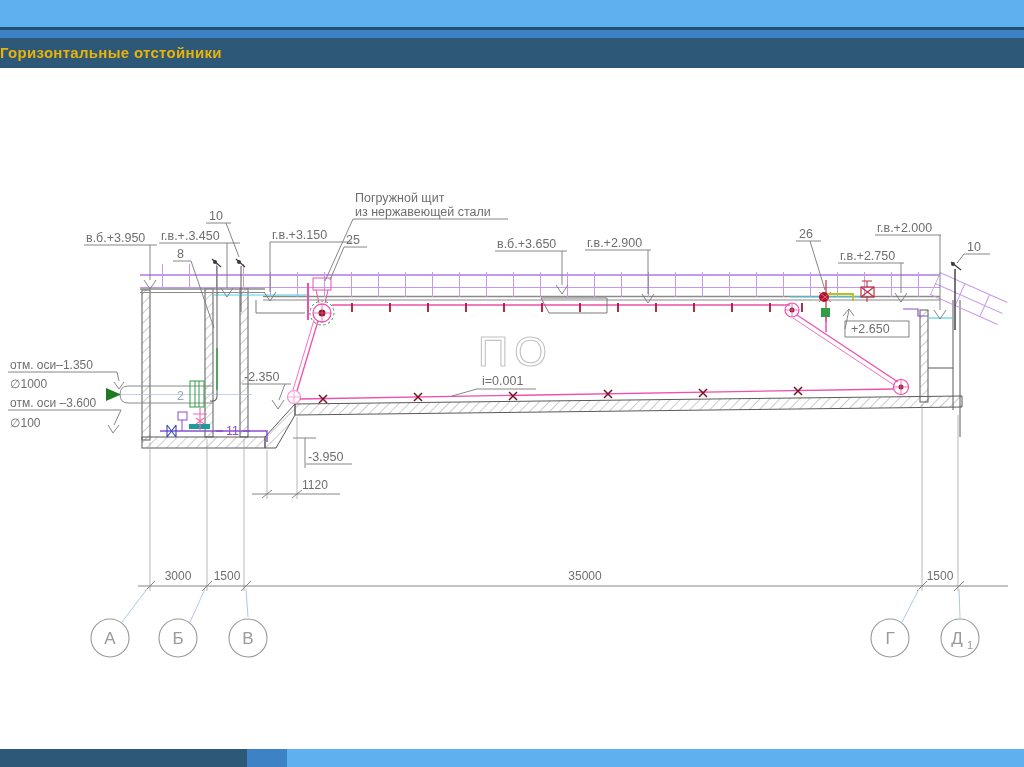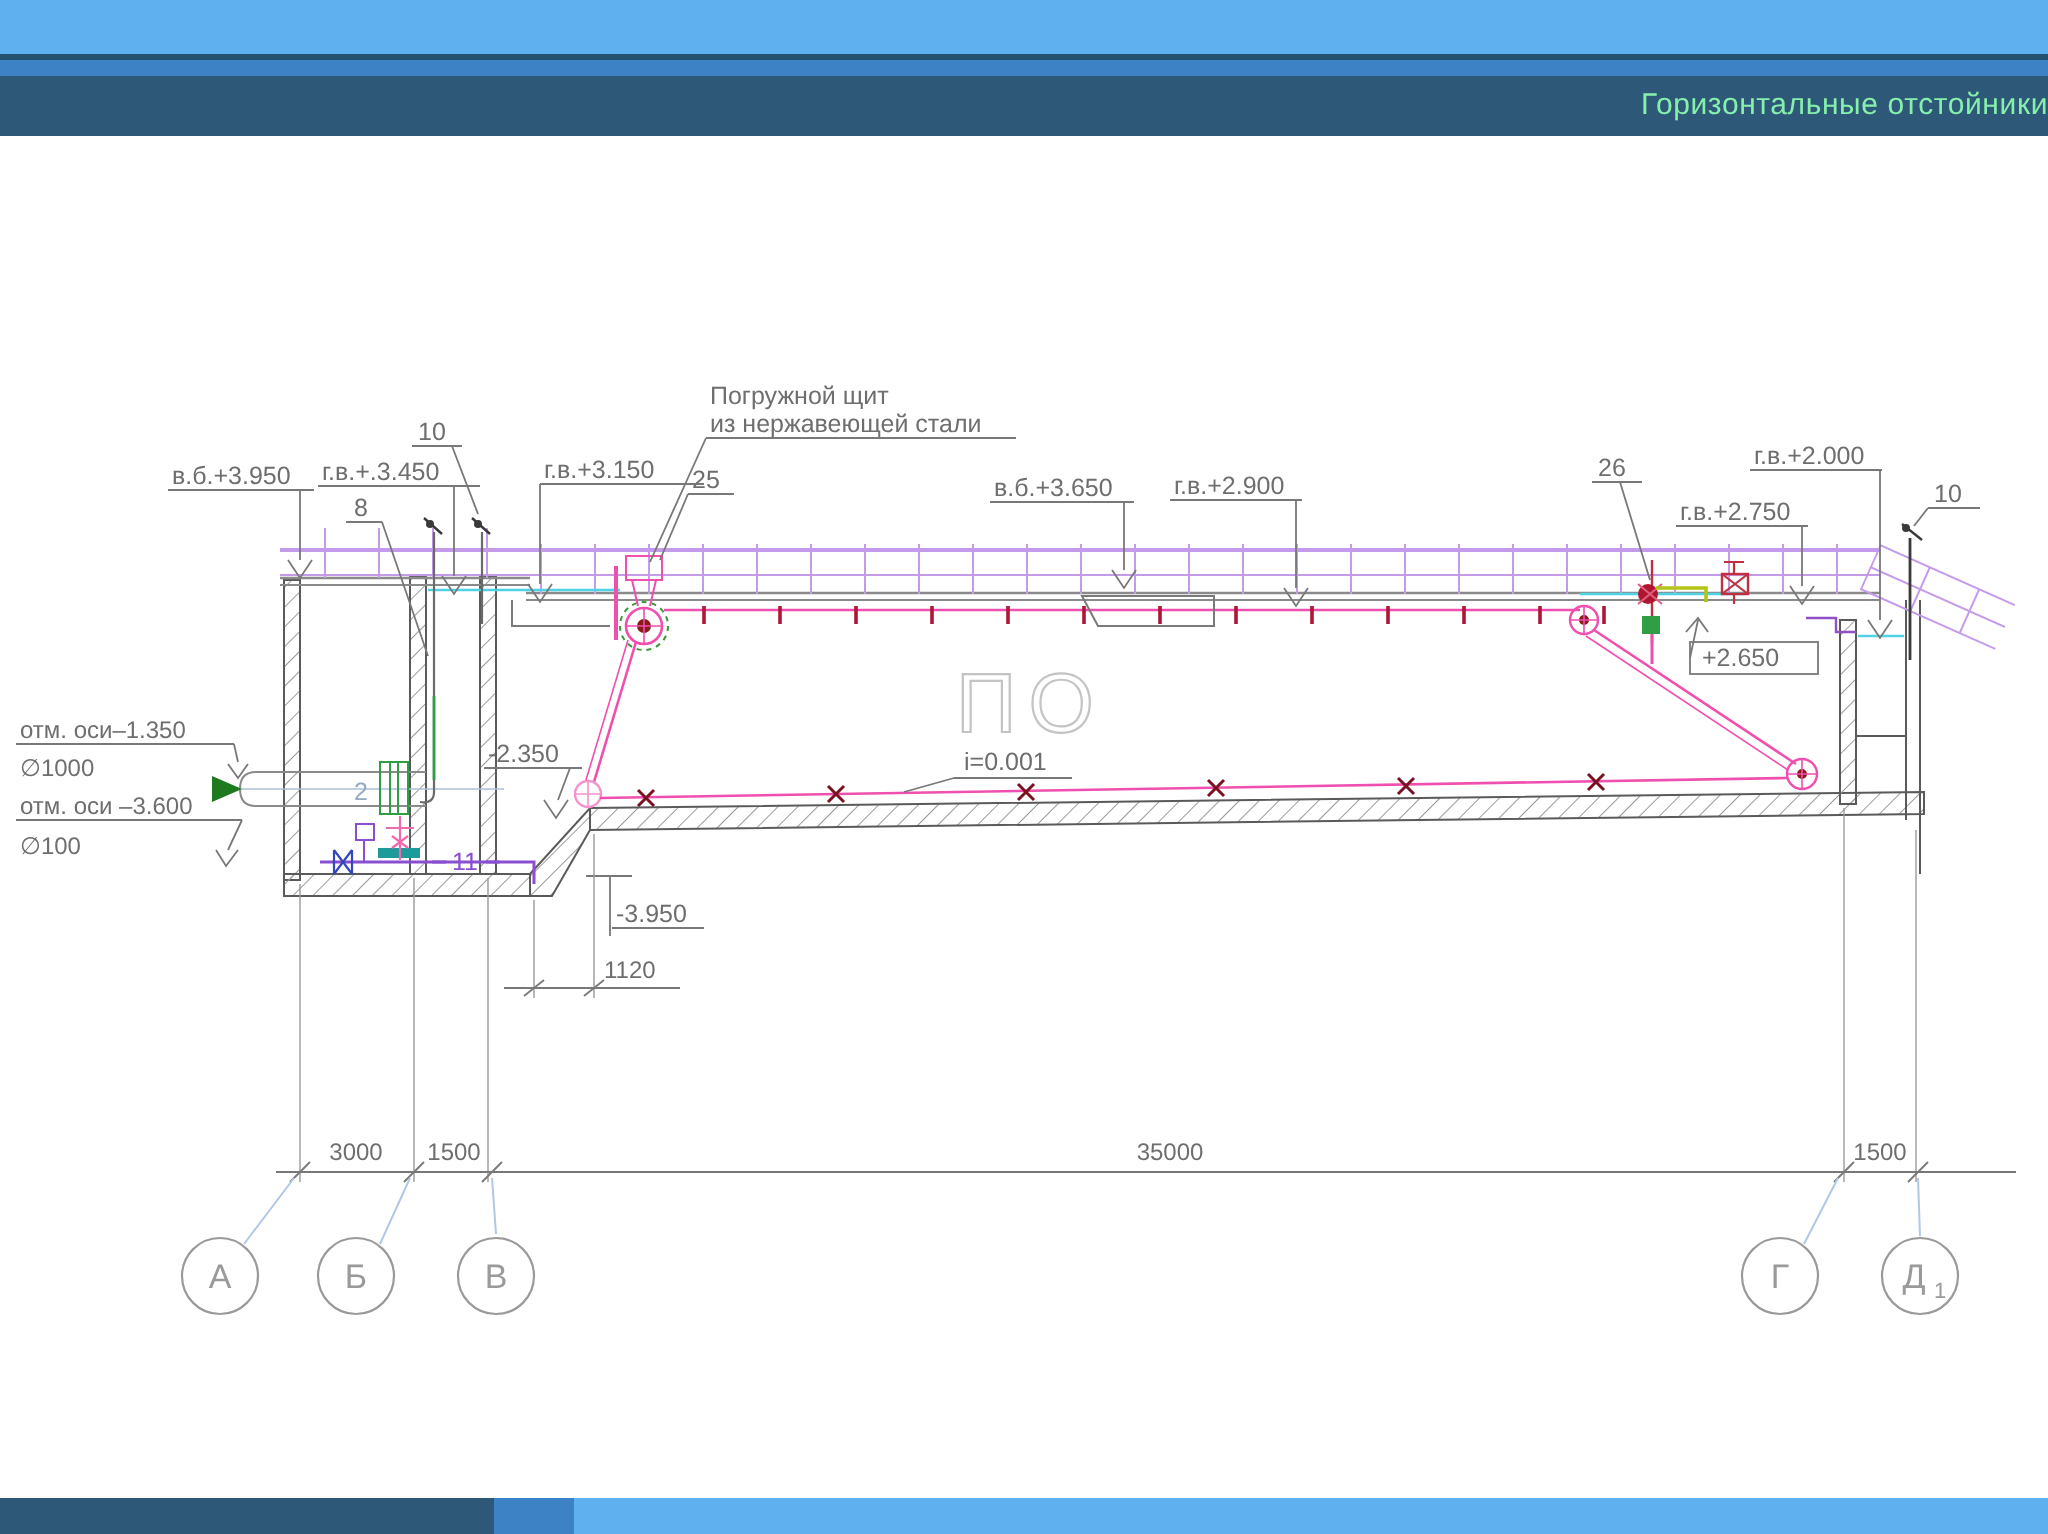--- a/index.html
+++ b/index.html
@@ -2,22 +2,22 @@
 <html><head>
 <meta charset="utf-8">
 <style>
   html,body{margin:0;padding:0;}
   body{width:1024px;height:767px;position:relative;background:#ffffff;overflow:hidden;
        font-family:"Liberation Sans",sans-serif;}
   .band-light{position:absolute;left:0;top:0;width:1024px;height:27px;background:#5fb0ef;}
   .band-line{position:absolute;left:0;top:27px;width:1024px;height:3px;background:#24506f;}
   .band-mid{position:absolute;left:0;top:30px;width:1024px;height:8px;background:#3d82c4;}
   .band-dark{position:absolute;left:0;top:38px;width:1024px;height:30px;background:#2d5878;}
-  .slide-title{width:100%;text-align:right;line-height:30px;font-size:15px;font-weight:normal;
-       color:#86efac;letter-spacing:.3px;}
+  .slide-title{width:100%;text-align:left;line-height:30px;font-size:15px;font-weight:bold;
+       color:#eab308;letter-spacing:.3px;}
   .footer{position:absolute;left:0;bottom:0;width:1024px;height:18px;}
   .f-dark{position:absolute;left:0;top:0;width:247px;height:18px;background:#2d5878;}
   .f-mid{position:absolute;left:247px;top:0;width:40px;height:18px;background:#3d82c4;}
   .f-light{position:absolute;left:287px;top:0;width:737px;height:18px;background:#5fb0ef;}
   svg{position:absolute;left:0;top:0;}
   .struct{stroke:#5a5a5a;stroke-width:1;fill:none;}
   .hatched{fill:url(#hatch);stroke:#5a5a5a;stroke-width:1;}
   .deck{stroke:#8a8a8a;fill:none;}
   .ann{stroke:#787878;stroke-width:0.9;fill:none;}
   .ext{stroke:#9a9a9a;stroke-width:0.7;fill:none;}

